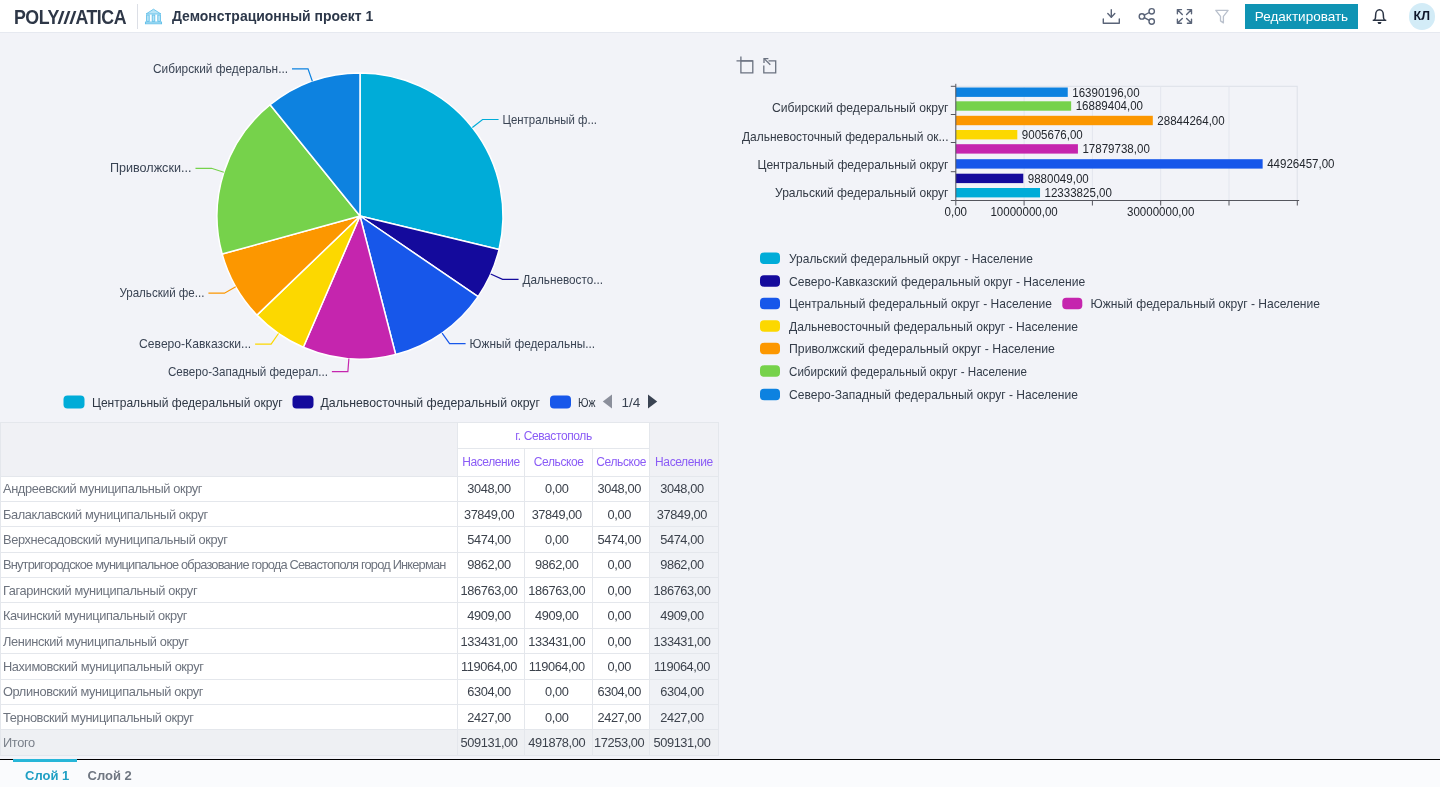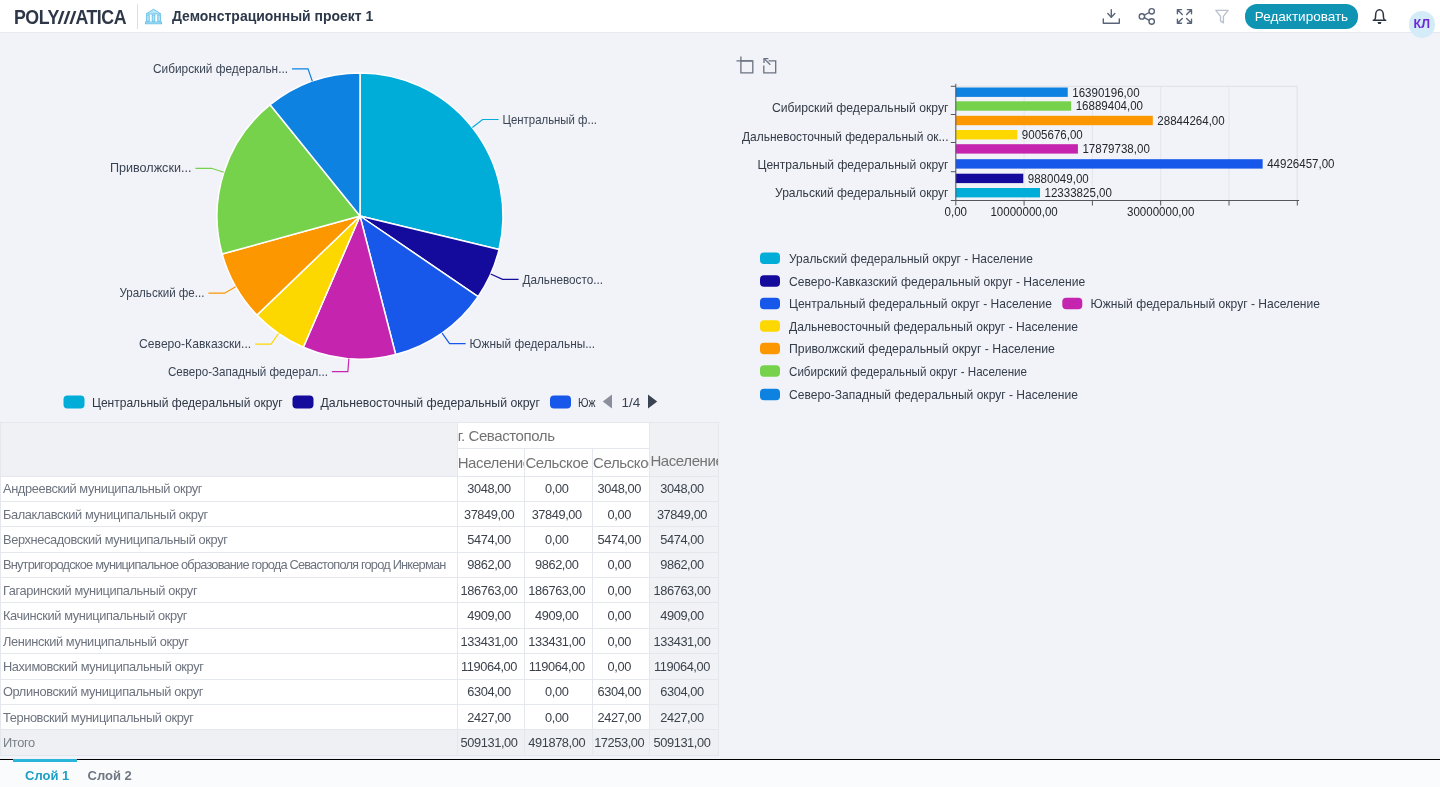--- a/index.html
+++ b/index.html
@@ -8,34 +8,34 @@
   background:#ffffff; border-bottom:1px solid #e6e9f0; z-index:5; }
 #logo { position:absolute; left:14px; top:5px; font-size:21px; font-weight:bold;
   letter-spacing:-0.6px; color:#2e3747; transform:scaleX(0.847); transform-origin:left center; white-space:nowrap; }
 .sl { display:inline-block; width:3.4px; height:13px; background:#2e3747;
   transform:skewX(-22deg); margin:0 1.6px; }
 #vsep { position:absolute; left:136.5px; top:4px; width:1px; height:25px; background:#dcdfe6; }
 #bank { position:absolute; left:144px; top:8px; }
 #ptitle { position:absolute; left:171.5px; top:7px; font-size:15.5px; font-weight:600;
   color:#2c3749; transform:scaleX(0.90); transform-origin:left center; white-space:nowrap; }
 #editbtn { position:absolute; left:1245px; top:4px; width:113px; height:25px;
-  background:#0f94b4; color:#ffffff; font-size:13.5px; border-radius:12px;
+  background:#0f94b4; color:#ffffff; font-size:13.5px; border-radius:0;
   text-align:center; line-height:25px; }
-#avatar { position:absolute; left:1408.5px; top:11px; width:26.5px; height:26.5px;
-  border-radius:50%; background:#d3ecf7; color:#6d28d9; font-weight:bold;
+#avatar { position:absolute; left:1408.5px; top:3px; width:26.5px; height:26.5px;
+  border-radius:50%; background:#d3ecf7; color:#0f172a; font-weight:bold;
   font-size:12.5px; text-align:center; line-height:27px; }
 #charts { position:absolute; left:0; top:0; }
 #tablewrap { position:absolute; left:0px; top:422px; }
 #dtable { border-collapse:collapse; table-layout:fixed; font-size:12.8px; width:718px; letter-spacing:-0.15px; }
 #dtable td { border:1px solid #e4e7ec; overflow:hidden; white-space:nowrap; }
 #dtable tr { height:25.4px; }
 #dtable tr.h1 { height:26px; }
 #dtable tr.h2 { height:27.5px; }
-#dtable tr.h1 td, #dtable tr.h2 td { color:#737373; background:#ffffff;
-  font-size:15px; letter-spacing:-0.4px; }
+#dtable tr.h1 td, #dtable tr.h2 td { text-align:center; color:#8b5cf6; background:#ffffff;
+  font-size:12px; letter-spacing:-0.4px; }
 td.hcorner { background:#f0f1f5 !important; }
 td.hgray { background:#f0f1f5 !important; vertical-align:bottom; padding-bottom:7px; }
 td.hsev { color:#9aa0ab; }
 td.lbl { color:#6d737e; padding-left:2px; background:#ffffff; letter-spacing:-0.38px; }
 td.long { letter-spacing:-0.8px; }
 td.num { text-align:center; color:#3c424c; padding-right:4px; background:#ffffff; letter-spacing:-0.4px; }
 td.tot { background:#f0f2f6; }
 tr.itogo td { background:#eef0f3 !important; }
 tr.itogo td.lbl { color:#7a808a; }
 td.tot2 { background:#e9ebef !important; }

